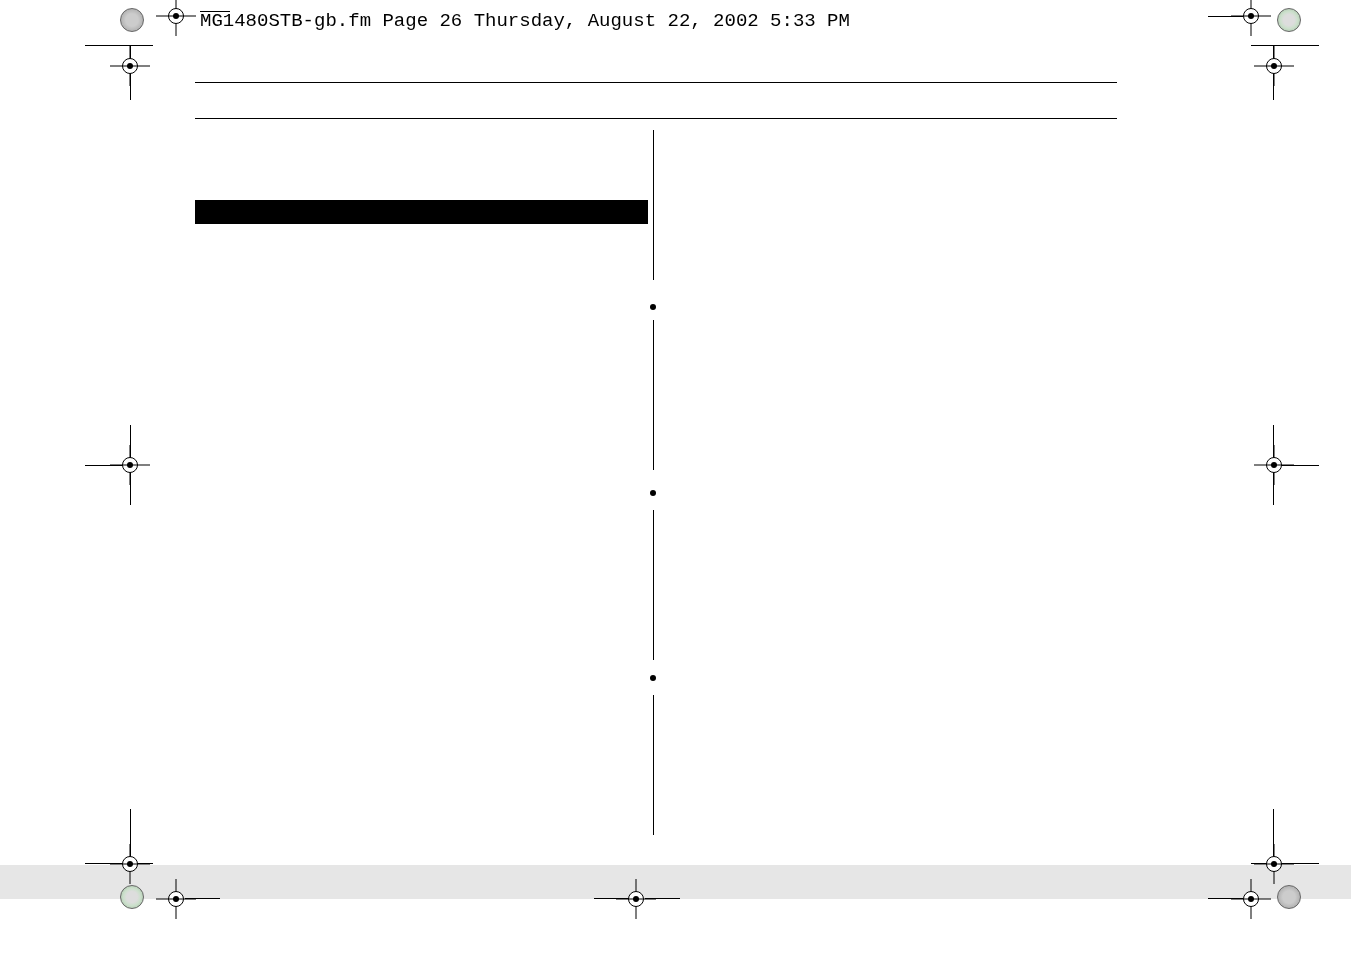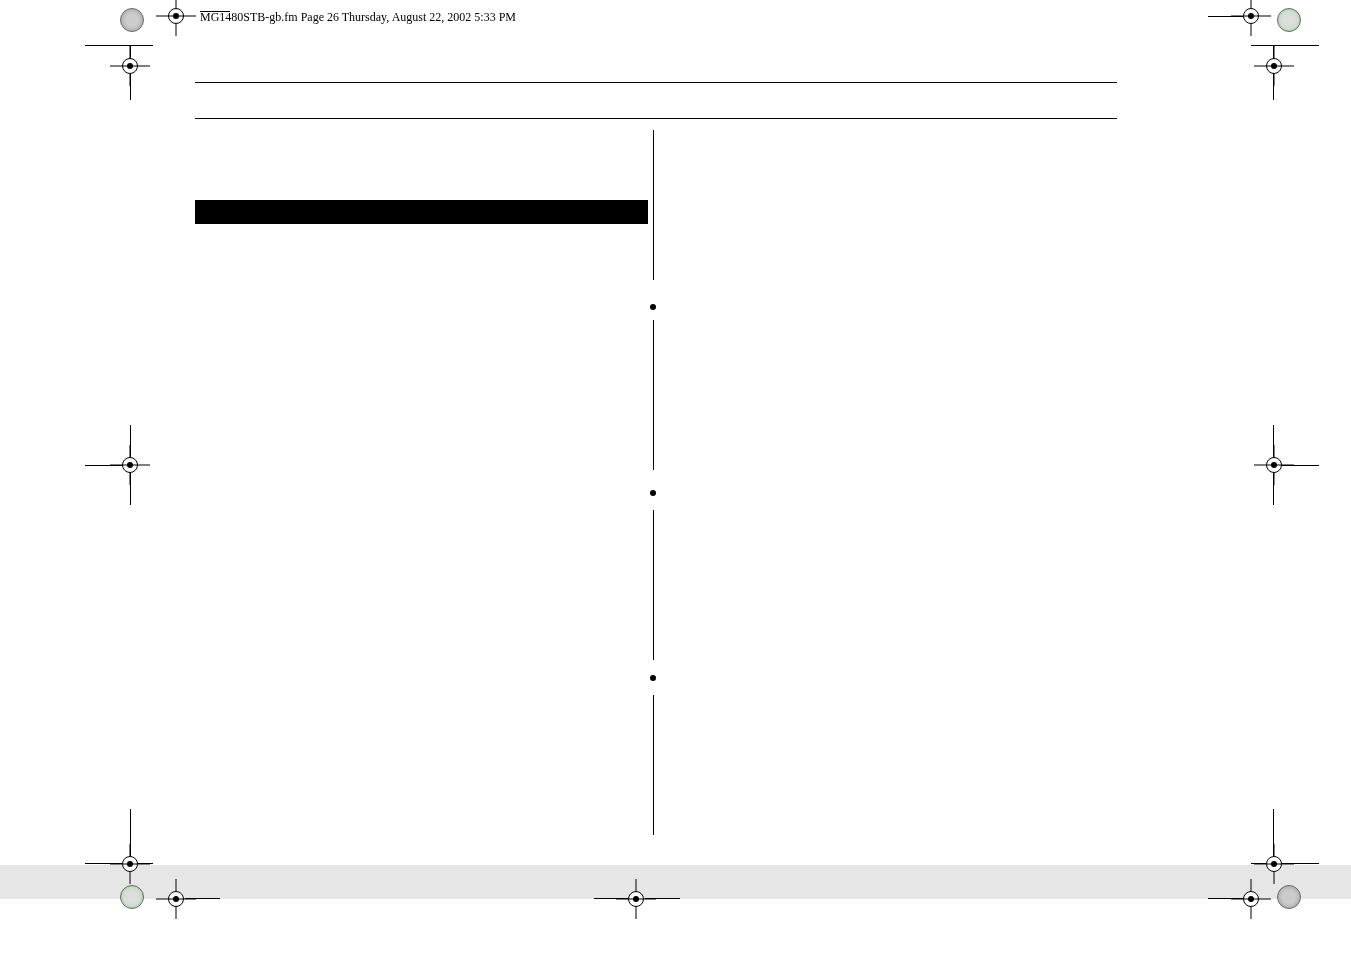--- a/index.html
+++ b/index.html
@@ -11,23 +11,23 @@
     position: relative;
     font-family: "Times New Roman", serif;
     overflow: hidden;
   }
 
   
   .header-text {
     position: absolute;
     top: 10px;
     left: 200px;
-    font-size: 12px;
+    font-size: 19px;
     color: #000;
-    font-family: Liberation Serif, serif;
+    font-family: Liberation Mono, monospace;
   }
   .header-underline {
     position: absolute;
     top: 11px;
     left: 200px;
     width: 30px;
     height: 1px;
     background: #000;
   }
 

